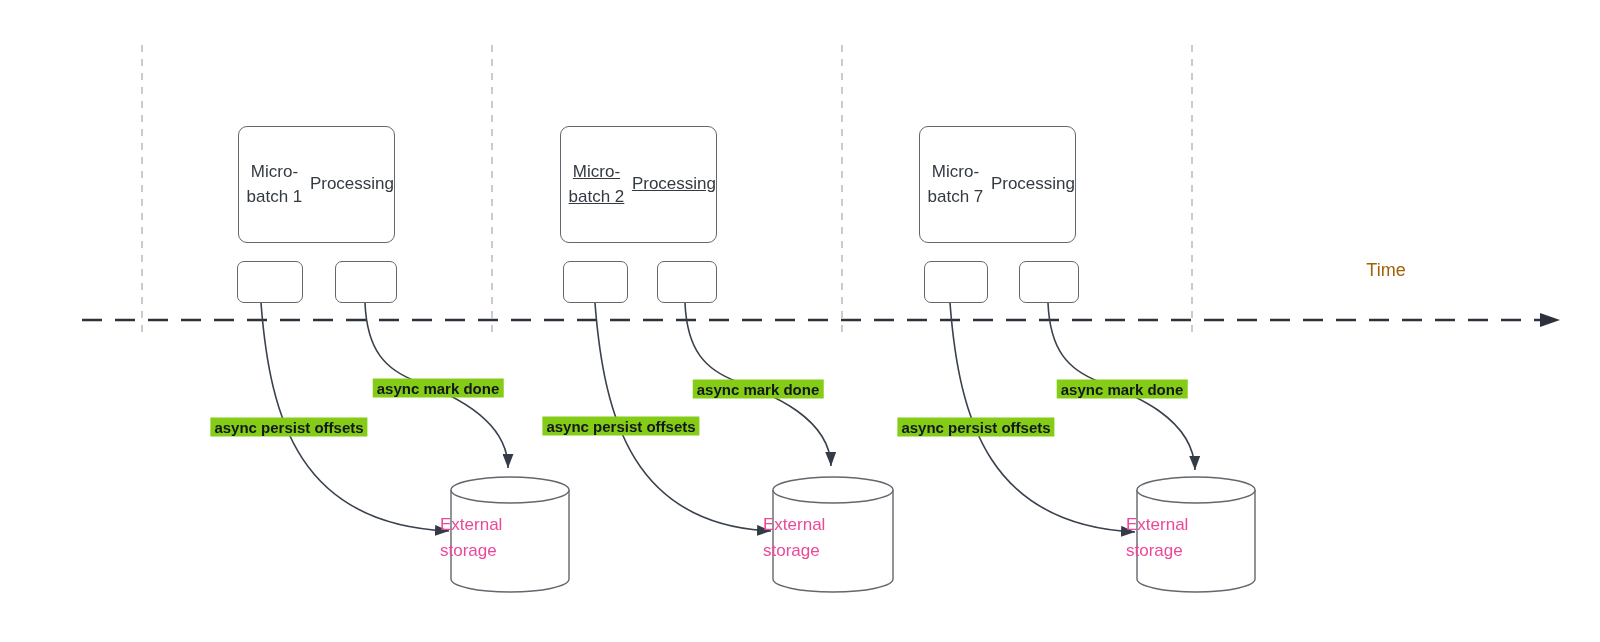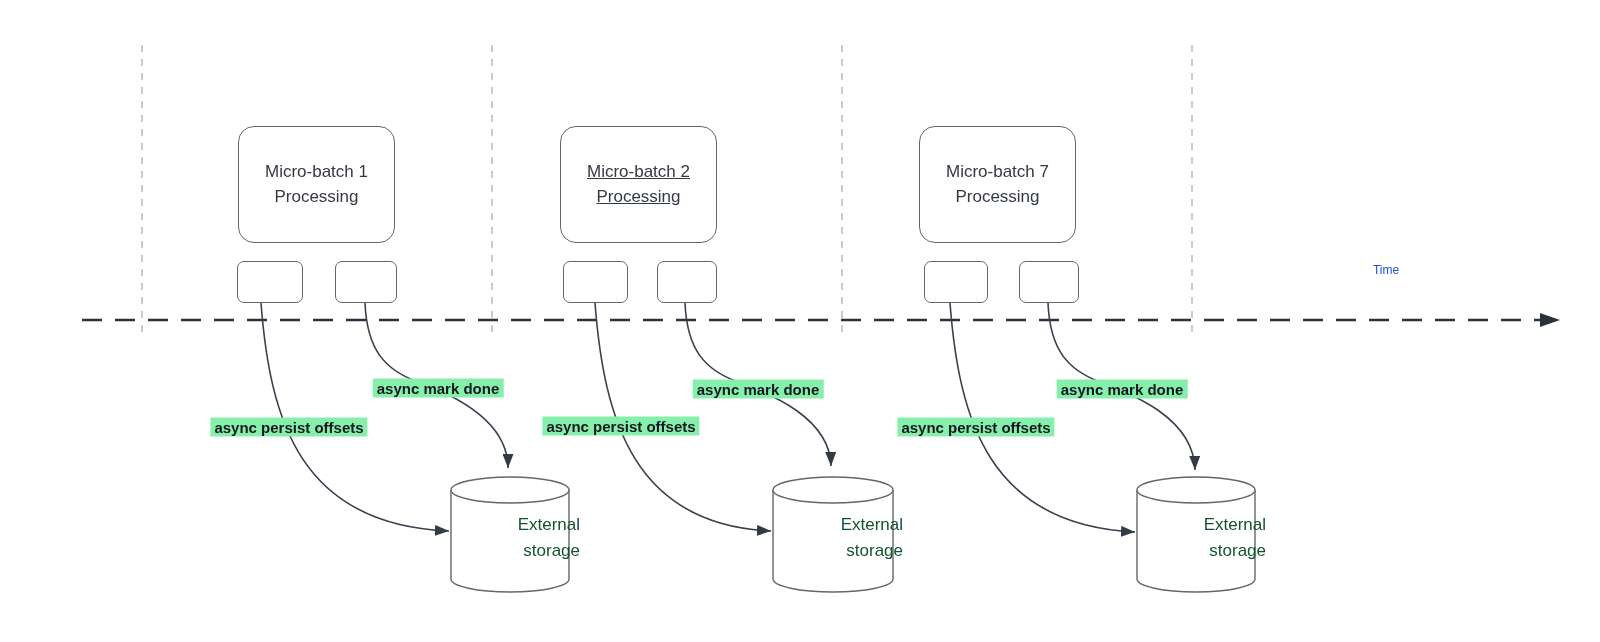--- a/index.html
+++ b/index.html
@@ -7,44 +7,44 @@
     position:relative;
     width:1600px;height:642px;
     background:#ffffff;
     overflow:hidden;
     font-family:"Liberation Sans", sans-serif;
   }
   .stage svg{position:absolute;left:0;top:0;}
   .abs{position:absolute;box-sizing:border-box;}
   .batch-box{
     border:1.5px solid #63686e;
-    border-radius:16px;
+    border-radius:9px;
     background:#ffffff;
-    display:flex;flex-direction:column;align-items:center;justify-content:center;
+    display:flex;flex-direction:row;align-items:center;justify-content:center;
     font-size:17px;line-height:1.45;color:#343a42;text-align:center;
   }
   .small-box{
     border:1.5px solid #63686e;
     border-radius:7px;
     background:#ffffff;
   }
   .arrow-label{
     transform:translate(-50%,-50%);
-    background:#86efac;
+    background:#84cc16;
     padding:1px 4px;
     font-size:15px;font-weight:700;color:#13181e;
     white-space:nowrap;
   }
   .storage-label{
-    width:140px;text-align:right;
-    font-size:17px;line-height:1.5;color:#14532d;
+    width:140px;text-align:left;
+    font-size:17px;line-height:1.5;color:#ec4899;
   }
   .time-label{
     transform:translate(-50%,-50%);
-    font-size:12px;color:#1d4ed8;
+    font-size:18px;color:#a16207;
     white-space:nowrap;
   }
 </style>
 </head>
 <body>
 
 <div class="stage">
 
   <svg width="1600" height="642" viewBox="0 0 1600 642">
     <defs>

